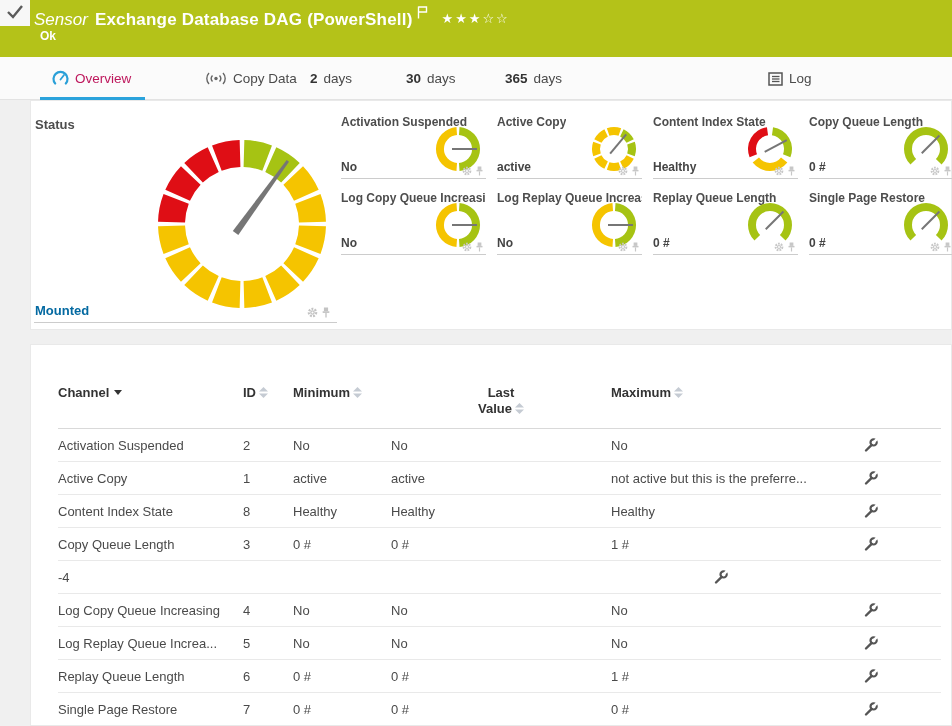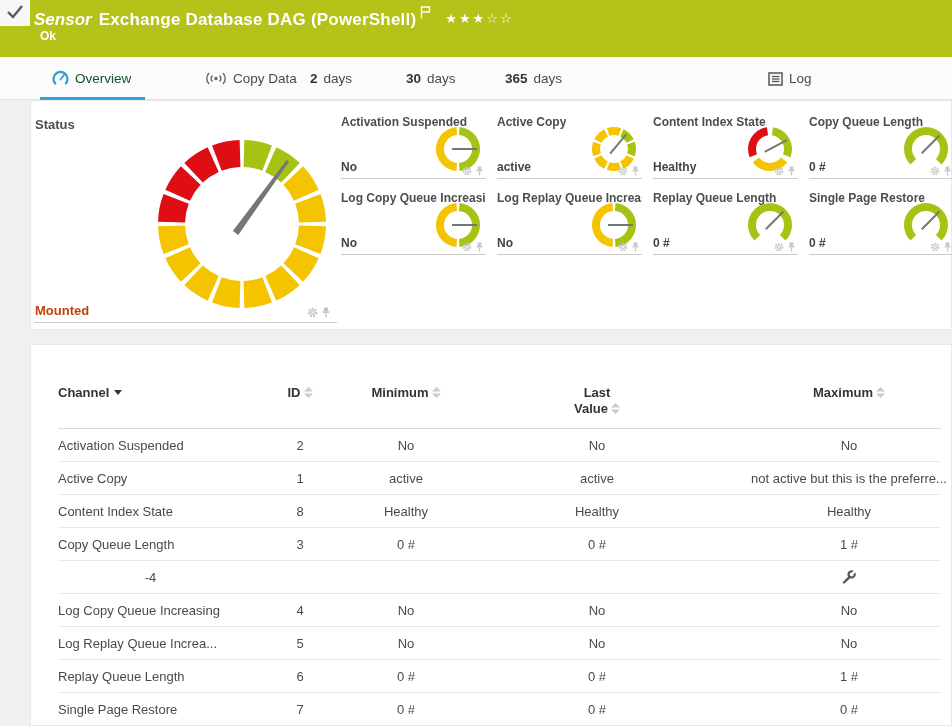--- a/index.html
+++ b/index.html
@@ -13,48 +13,48 @@
   
   .hdr {
     position:absolute; left:0; top:0; width:952px; height:57px;
     background:#b4c219;
   }
   .hdr-notch {
     position:absolute; left:0; top:0; width:30px; height:26px; background:#f7f7f7;
     display:flex; align-items:flex-start; justify-content:center; padding-top:4px;
   }
   .hdr-titlerow { position:absolute; left:34px; top:5px; white-space:nowrap; color:#fff; }
-  .hdr-kind { font-size:17px; font-style:italic; font-weight:700; margin-right:7px; }
+  .hdr-kind { font-size:17px; font-style:italic; font-weight:400; margin-right:7px; }
   .hdr-title { font-size:17px; font-weight:bold; letter-spacing:.2px; }
   .hdr-flag { display:inline-block; vertical-align:super; margin-left:4px; cursor:pointer; }
   .hdr-stars { display:inline-block; margin-left:14px; font-family:"DejaVu Sans", sans-serif;
     font-size:13px; color:#fff; letter-spacing:2px; vertical-align:2px; cursor:pointer; }
   .hdr-status { position:absolute; left:40px; top:29px; font-size:12px; font-weight:bold; color:#fff; }
   
   .tabbar {
     position:absolute; left:0; top:57px; width:952px; height:43px;
     background:#fbfbfb; border-bottom:1px solid #e3e3e3;
   }
   .tab {
     position:absolute; top:0; height:43px; display:flex; align-items:center; gap:6px;
     font-size:13.5px; color:#4a4a4a; cursor:pointer; white-space:nowrap;
   }
   .tab .num { font-weight:bold; color:#333; }
   .tab.active::after {
     content:""; position:absolute; left:-12px; right:-14px; bottom:0; height:3px; background:#2ba3dc;
   }
-  .tab.active { color:#14532d; }
+  .tab.active { color:#be185d; }
   
   .panel { position:absolute; background:#fff; border:1px solid #e9e9e9; }
   .panel1 { left:30px; top:100px; width:922px; height:230px; }
   .panel2 { left:30px; top:344px; width:922px; height:382px; }
   
   .status-label { position:absolute; left:4px; top:16px; font-size:13px; font-weight:bold; color:#4d4d4d; }
   .status-gauge { position:absolute; left:118px; top:30px; }
-  .status-value { position:absolute; left:4px; top:202px; font-size:13px; font-weight:bold; color:#c2410c; }
+  .status-value { position:absolute; left:4px; top:202px; font-size:13px; font-weight:bold; color:#0369a1; }
   .status-underline { position:absolute; left:3px; top:221px; width:303px; border-bottom:1px solid #ccc; }
   .status-tools { position:absolute; left:276px; top:206px; }
   
   .tiles {
     position:absolute; left:310px; top:12px;
     display:grid; grid-template-columns:repeat(4,145px); column-gap:11px;
     grid-template-rows:66px 66px; row-gap:10px;
   }
   .tile { position:relative; border-bottom:1px solid #ccc; }
   .tile-label { position:absolute; left:0; top:2px; font-size:12px; font-weight:bold; color:#4d4d4d; white-space:nowrap; overflow:hidden; max-width:145px; }
@@ -62,25 +62,24 @@
   .tile-value { position:absolute; left:0; bottom:4px; font-size:12px; font-weight:bold; color:#444; }
   .tools { display:flex; gap:3px; align-items:center; }
   .tile-tools { position:absolute; right:2px; bottom:2px; }
   .tools svg { cursor:pointer; }
   
   .tbl { position:absolute; left:27px; top:40px; right:10px; }
   .trow {
     display:grid;
     grid-template-columns:185px 50px 98px 220px 220px 80px;
     align-items:center;
-    gap:32px;
   }
   .thead { border-bottom:1px solid #d9d9d9; padding-bottom:6px; min-height:44px; align-items:start; }
   .th { font-size:13px; font-weight:bold; color:#333; cursor:pointer; line-height:16px; }
-  .c-id, .c-last, .c-min, .c-max { text-align:center; }
+  .c-id, .c-last, .c-min, .c-max { text-align:left; }
   .thead .c-last { text-align:center; }
   .c-wrench { display:flex; justify-content:center; }
   .sorticon { display:inline-block; margin-left:3px; vertical-align:-1px; }
   .caret-down { display:inline-block; margin-left:5px; vertical-align:2px;
     width:0; height:0; border-left:4px solid transparent; border-right:4px solid transparent;
     border-top:5px solid #333; }
   .tr { height:33px; border-bottom:1px solid #e9e9e9; font-size:13px; color:#4a4a4a; }
   .tr .c-channel { white-space:nowrap; overflow:hidden; }
 </style>
 </head>

